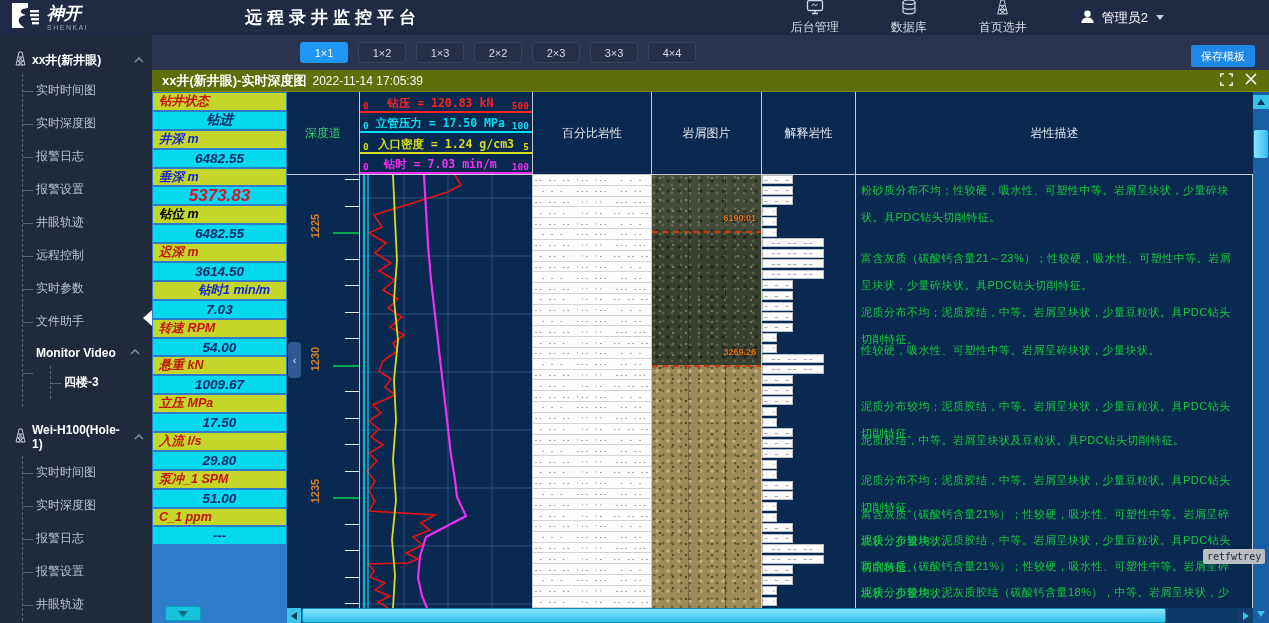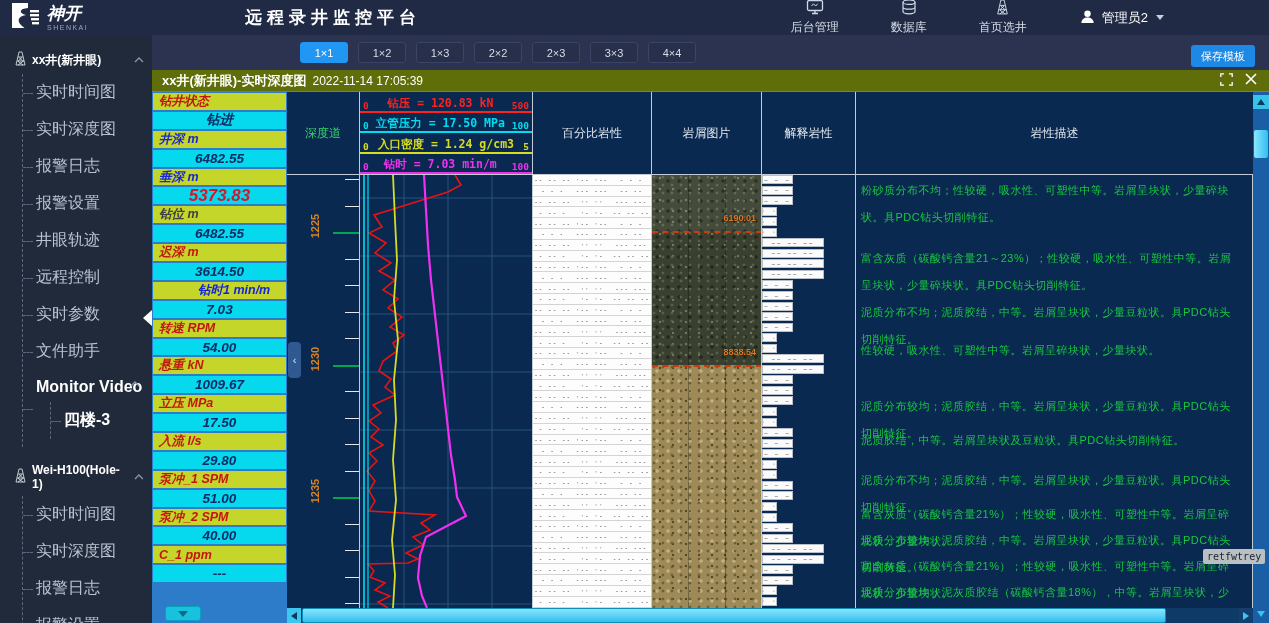--- a/index.html
+++ b/index.html
@@ -24,21 +24,21 @@
       color:#d7dce8;font-size:11px;display:flex;align-items:center;justify-content:center;cursor:pointer;}
   .layout-btn.active{background:#2196f3;border-color:#2196f3;color:#fff;}
   #save-btn{position:absolute;right:14px;top:10px;width:64px;height:22px;background:#1e88e5;border-radius:3px;
       color:#fff;font-size:11px;display:flex;align-items:center;justify-content:center;cursor:pointer;}
   
   #sidebar{left:0;top:35px;width:152px;height:588px;background:#212a3a;overflow:hidden;color:#b8c2d0;}
   .well{margin-top:13px;}
   .well-header{display:flex;align-items:center;gap:5px;padding:3px 8px 3px 14px;color:#fff;font-weight:bold;font-size:12px;cursor:pointer;}
   .well-header .chev{margin-left:auto;}
   ul.tree{list-style:none;margin:2px 0 0 22px;padding:0;border-left:1px dashed #5c6880;}
-  ul.tree li{position:relative;padding:8px 0 8px 13px;font-size:16px;cursor:pointer;white-space:nowrap;}
+  ul.tree li{position:relative;padding:8px 0 8px 13px;font-size:12px;cursor:pointer;white-space:nowrap;}
   ul.tree li::before{content:"";position:absolute;left:0;top:50%;width:10px;border-top:1px dashed #5c6880;}
   ul.tree li.group{color:#fff;font-weight:bold;}
   ul.tree li.group .chev{position:absolute;right:12px;top:11px;}
   ul.tree ul{list-style:none;margin:6px 0 0 14px;padding:0;border-left:1px dashed #5c6880;}
   ul.tree ul li{padding:8px 0 8px 13px;}
   
   #panel-title{left:152px;top:70px;width:1117px;height:22px;background:#5f6e08;display:flex;align-items:center;
      color:#fff;font-size:13px;padding-left:10px;box-sizing:border-box;border-bottom:1px solid #7c8c12;}
   #panel-title b{font-weight:bold;}
   #panel-title .ts{margin-left:6px;font-size:12px;}
@@ -256,21 +256,21 @@
     </div>
     <div class="param">
       <div class="p-label" style="color: rgb(23, 38, 216);">井深 m</div>
       <div class="p-value" style="color: rgb(11, 43, 102);">6482.55</div>
     </div>
     <div class="param">
       <div class="p-label" style="color: rgb(23, 38, 216);">垂深 m</div>
       <div class="p-value big" style="color: rgb(208, 26, 46);">5373.83</div>
     </div>
     <div class="param">
-      <div class="p-label" style="color: #404040;">钻位 m</div>
+      <div class="p-label" style="color: #000000;">钻位 m</div>
       <div class="p-value" style="color: rgb(11, 43, 102);">6482.55</div>
     </div>
     <div class="param">
       <div class="p-label" style="color: rgb(198, 20, 20);">迟深 m</div>
       <div class="p-value" style="color: rgb(11, 43, 102);">3614.50</div>
     </div>
     <div class="param">
       <div class="p-label" style="color: rgb(23, 38, 216); padding-left: 45px;">钻时1 min/m</div>
       <div class="p-value" style="color: rgb(11, 43, 102);">7.03</div>
     </div>
@@ -286,24 +286,20 @@
       <div class="p-label" style="color: rgb(198, 20, 20);">立压 MPa</div>
       <div class="p-value" style="color: rgb(11, 43, 102);">17.50</div>
     </div>
     <div class="param">
       <div class="p-label" style="color: rgb(198, 20, 20);">入流 l/s</div>
       <div class="p-value" style="color: rgb(11, 43, 102);">29.80</div>
     </div>
     <div class="param">
       <div class="p-label" style="color: rgb(198, 20, 20);">泵冲_1 SPM</div>
       <div class="p-value" style="color: rgb(11, 43, 102);">51.00</div>
-    </div>
-    <div class="param">
-      <div class="p-label" style="color: rgb(198, 20, 20);">泵冲_2 SPM</div>
-      <div class="p-value" style="color: rgb(11, 43, 102);">40.00</div>
     </div>
     <div class="param">
       <div class="p-label" style="color: rgb(198, 20, 20);">C_1 ppm</div>
       <div class="p-value" style="color: rgb(11, 43, 102);">---</div>
     </div>
   </div>
 <div id="param-drop" class="abs">
     <span class="dchev"></span>
   </div>
 
@@ -584,21 +580,21 @@
       </div>
     <div id="photo-col" class="bcol">
         <div class="ph-sec" style="background-color: rgb(69, 75, 59); background-image: radial-gradient(circle at 2px 2px, rgb(100, 107, 82) 1.2px, transparent 1.7px), radial-gradient(circle at 5px 6px, rgb(43, 48, 36) 1.4px, transparent 2px), radial-gradient(circle at 8px 3px, rgb(123, 131, 106) 1px, transparent 1.6px); background-size: 9px 8px, 11px 10px, 13px 11px; top: 0px; height: 56px;"></div>
         <div class="ph-sec" style="background-color: rgb(57, 64, 47); background-image: radial-gradient(circle at 2px 2px, rgb(89, 96, 74) 1.2px, transparent 1.7px), radial-gradient(circle at 5px 6px, rgb(35, 40, 28) 1.4px, transparent 2px), radial-gradient(circle at 8px 3px, rgb(111, 120, 96) 1px, transparent 1.6px); background-size: 9px 8px, 11px 10px, 13px 11px; top: 56px; height: 134px;"></div>
         <div class="ph-sec" style="background-color: rgb(157, 138, 88); background-image: radial-gradient(circle at 2px 2px, rgb(111, 95, 56) 1.2px, transparent 1.7px), radial-gradient(circle at 5px 6px, rgb(195, 176, 126) 1.4px, transparent 2px), radial-gradient(circle at 8px 3px, rgb(84, 73, 31) 1px, transparent 1.6px); background-size: 9px 8px, 11px 10px, 13px 11px; top: 190px; height: 243px;"></div>
         <div class="ph-seam" style="left: 36px;"></div>
         <div class="ph-seam" style="left: 73px;"></div>
         <div class="ph-line" style="top: 56px;"></div>
         <div class="ph-label" style="top: 38px;">6190.01</div>
         <div class="ph-line" style="top: 190px;"></div>
-        <div class="ph-label" style="top: 172px;">8838.54</div>
+        <div class="ph-label" style="top: 172px;">3269.26</div>
       </div>
     <div id="interp-col" class="bcol">
         <div class="int-block" style="width: 31px;">– – –</div>
         <div class="int-block" style="width: 31px;">– – –</div>
         <div class="int-block" style="width: 31px;">– – –</div>
         <div class="int-block" style="width: 15px;">· ·</div>
         <div class="int-block" style="width: 15px;">· ·</div>
         <div class="int-block" style="width: 15px;">· ·</div>
         <div class="int-block" style="width: 62px;">—— —— ——</div>
         <div class="int-block" style="width: 62px;">—— —— ——</div>

